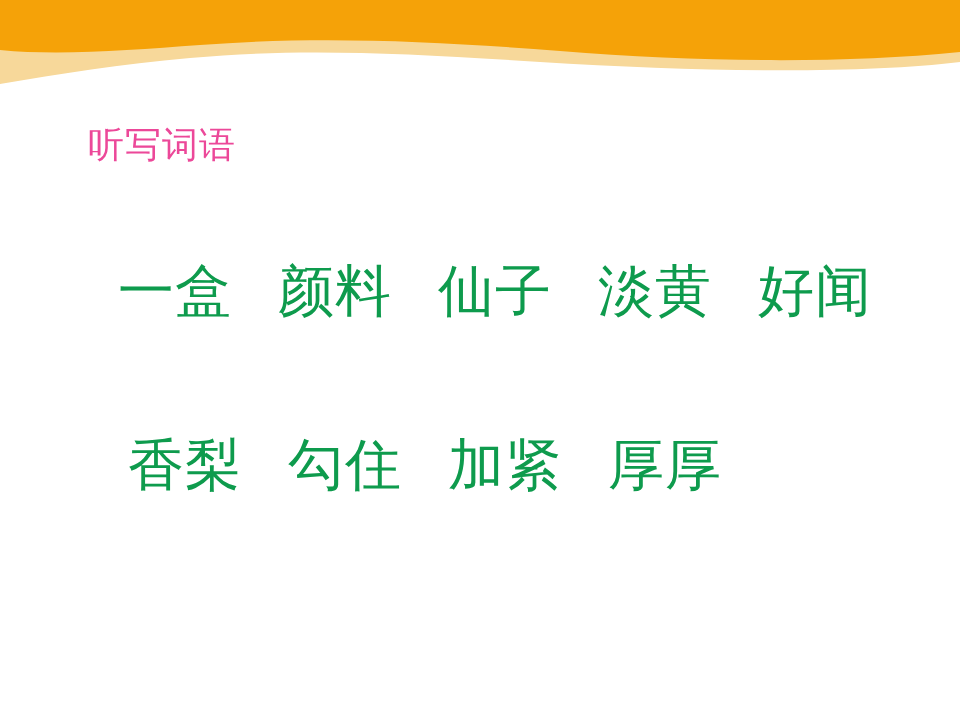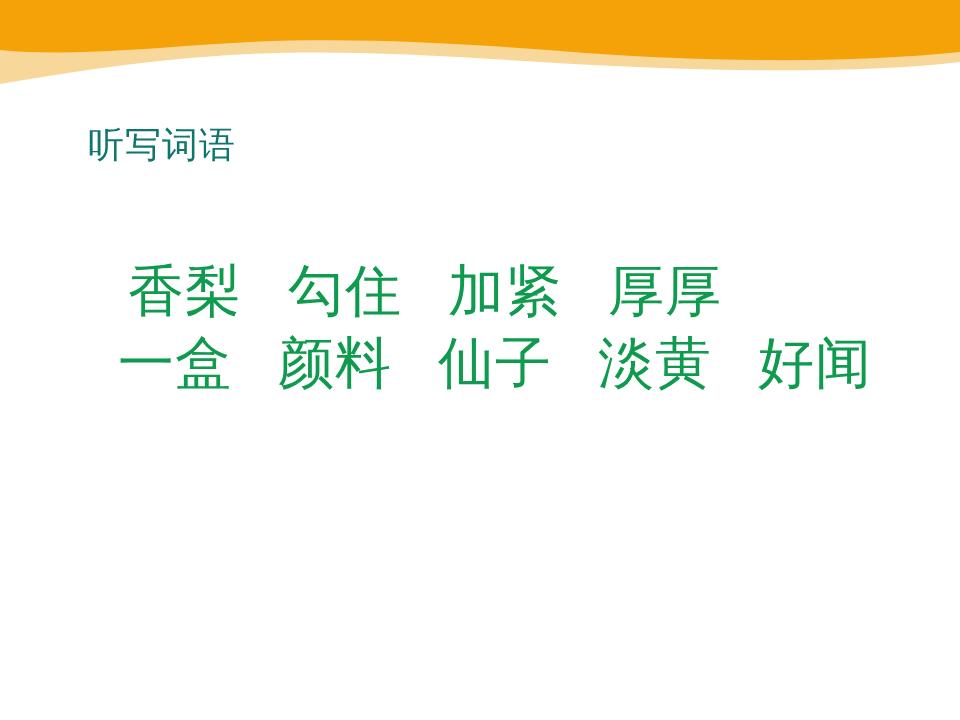--- a/index.html
+++ b/index.html
@@ -42,21 +42,21 @@
   }
 
   
   .slide-title {
     position: absolute;
     left: 88px;
     top: 122px;
     font-size: 36px;
     line-height: 46px;
     letter-spacing: 1px;
-    color: #0f766e;
+    color: #ec4899;
     font-weight: 400;
     white-space: nowrap;
   }
 
   
   .word-body {
     position: absolute;
     left: 0;
     top: 255px;
     width: 960px;
@@ -98,37 +98,37 @@
       <path d="M0,0 L960,0 L960,62 C860,74 700,72 540,62 C400,53 300,48 190,58 C120,64 60,74 0,84 Z" fill="#f7d89a"></path>
 
       <path d="M0,0 L960,0 L960,52 C840,64 700,62 560,51 C430,41 320,36 200,45 C130,50 60,56 0,50 Z" fill="#f5a208"></path>
     </svg>
   </div>
 
   <div class="slide-title">听写词语</div>
 
   <div class="word-body">
 
-    <div class="word-row row-2">
-      <span class="word">香梨</span>
-      <span class="word-gap"></span>
-      <span class="word">勾住</span>
-      <span class="word-gap"></span>
-      <span class="word">加紧</span>
-      <span class="word-gap"></span>
-      <span class="word">厚厚</span>
-    </div>
-
     <div class="word-row row-1">
       <span class="word">一盒</span>
       <span class="word-gap"></span>
       <span class="word">颜料</span>
       <span class="word-gap"></span>
       <span class="word">仙子</span>
       <span class="word-gap"></span>
       <span class="word">淡黄</span>
       <span class="word-gap"></span>
       <span class="word">好闻</span>
     </div>
 
+    <div class="word-row row-2">
+      <span class="word">香梨</span>
+      <span class="word-gap"></span>
+      <span class="word">勾住</span>
+      <span class="word-gap"></span>
+      <span class="word">加紧</span>
+      <span class="word-gap"></span>
+      <span class="word">厚厚</span>
+    </div>
+
   </div>
 
 </div>
 
 </body></html>

